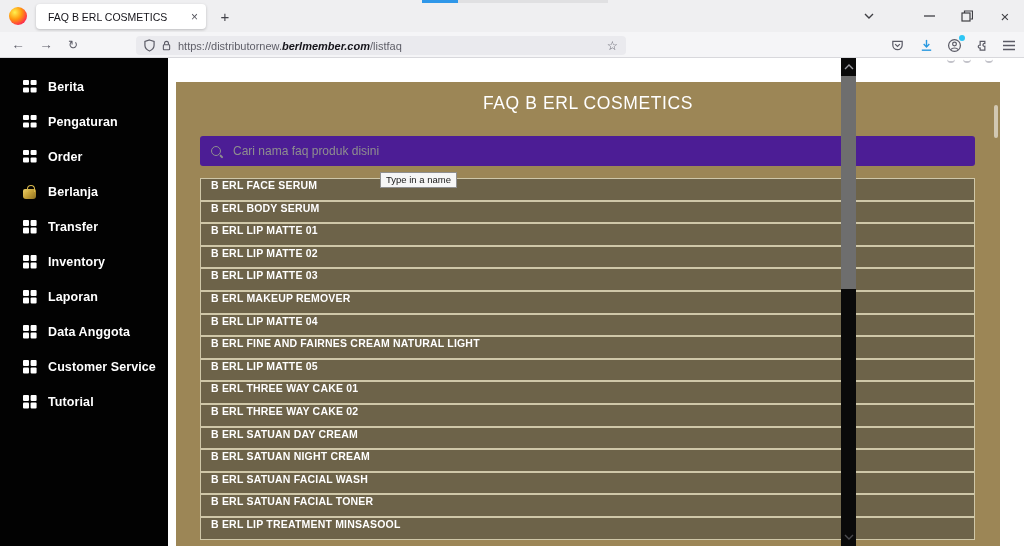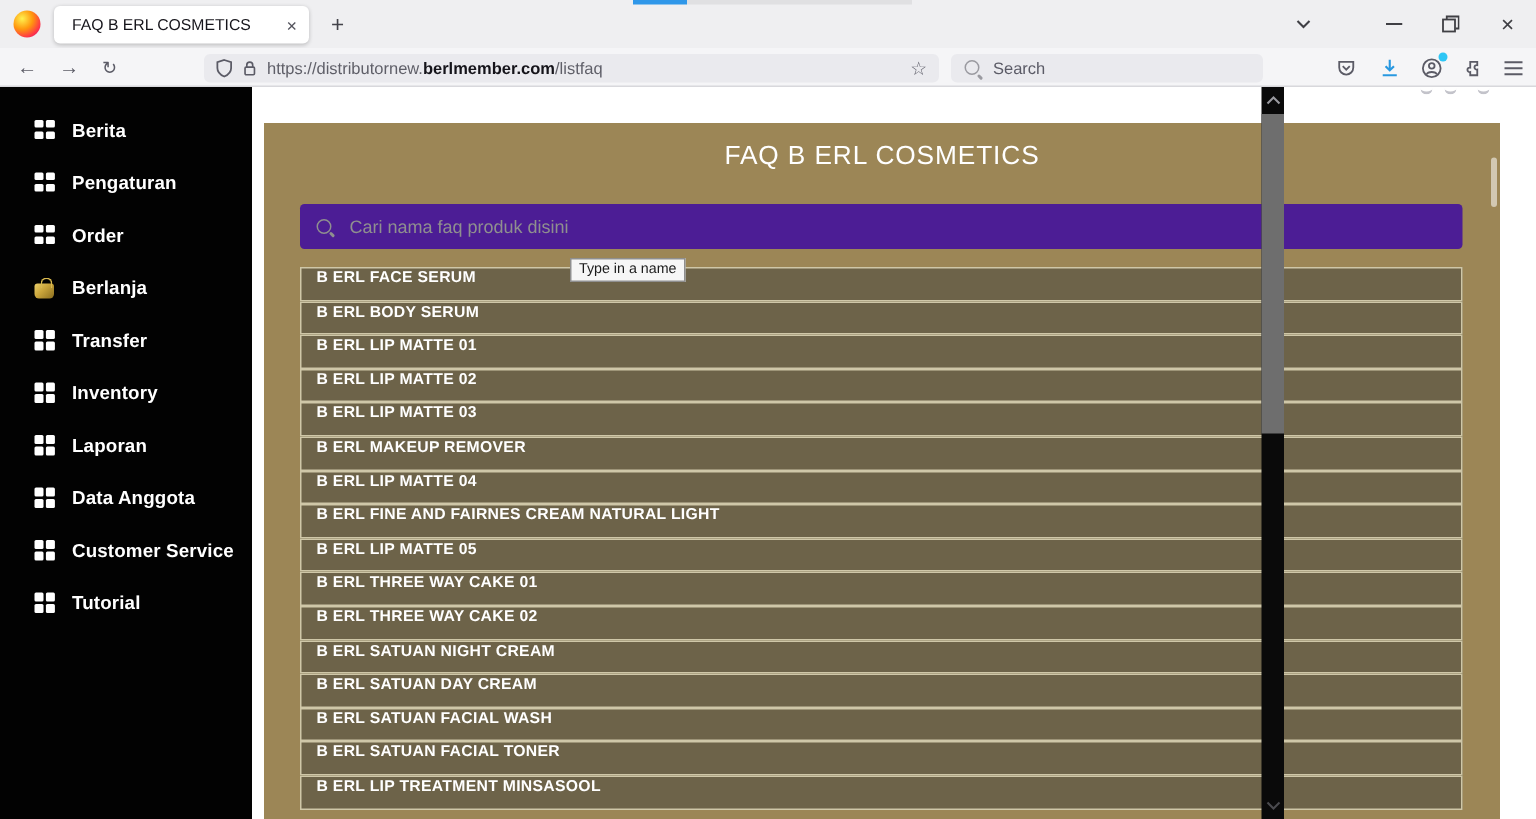--- a/index.html
+++ b/index.html
@@ -25,21 +25,21 @@
   .wc-close { font-size:15px; }
 
   
   .navbar { position:absolute; left:0; top:32px; width:1024px; height:26px; background:#f5f5f7; border-bottom:1px solid #d8d8dc; }
   .nav-ic { position:absolute; top:37px; width:18px; height:16px; display:flex; align-items:center; justify-content:center;
             color:#5b5b66; font-size:13.5px; line-height:16px; }
   .urlbar { position:absolute; left:136px; top:36px; width:490px; height:19px; background:#eaeaee; border-radius:4px;
             display:flex; align-items:center; padding:0 8px; }
   .urlbar .ic { display:flex; align-items:center; margin-right:6px; }
   .url-text { flex:1; font-size:11px; color:#5f5f68; white-space:nowrap; overflow:hidden; }
-  .url-domain { color:#15141a; font-weight:700; }
+  .url-domain { color:#15141a; font-weight:700;font-style:italic; }
   .star { font-size:12.5px; color:#5b5b66; margin-left:6px; }
   .searchbar { position:absolute; left:634px; top:36px; width:208px; height:19px; background:#eaeaee; border-radius:4px;
                display:flex; align-items:center; padding:0 8px; }
   .searchbar .mag { margin-right:7px; }
   .search-ph { font-size:11px; color:#5b5b66; }
   .tool-ic { position:absolute; top:37px; width:18px; height:16px; display:flex; align-items:center; justify-content:center; }
   .badge { position:absolute; right:-2px; top:-2px; width:6px; height:6px; border-radius:50%;
            background:var(--account-badge,#2ec6f5); }
 
   
@@ -140,24 +140,20 @@
     <span class="ic">
       <svg width="11" height="13" viewBox="0 0 14 15" fill="none" stroke="#5b5b66" stroke-width="1.4">
         <rect x="3" y="6.5" width="8" height="6.5" rx="1"></rect>
           <path d="M4.5 6.5V4.8a2.5 2.5 0 0 1 5 0v1.7"></path>
       </svg>
     </span>
     <span class="url-text"><span>https://distributornew.</span><span class="url-domain">berlmember.com</span><span>/listfaq</span></span>
     <span class="star">☆</span>
   </div>
 
-  <div class="searchbar">
-    <span class="mag"></span>
-    <span class="search-ph">Search</span>
-  </div>
 
   <span class="tool-ic" style="left:888px;">
     <svg width="15" height="15" viewBox="0 0 16 16" fill="none" stroke="#5b5b66" stroke-width="1.3">
       <path d="M3 3.5h10v4a5 5 0 0 1-10 0z"></path>
         <path d="M5.5 6.5 8 9l2.5-2.5"></path>
     </svg>
   </span>
   <span class="tool-ic" style="left:917px;">
     <svg width="15" height="15" viewBox="0 0 16 16" fill="none" stroke="#2898e0" stroke-width="1.5">
       <path d="M8 2v7"></path>
@@ -295,25 +291,25 @@
 
             <div class="faq-row">
               <span>B ERL THREE WAY CAKE 01</span>
             </div>
 
             <div class="faq-row">
               <span>B ERL THREE WAY CAKE 02</span>
             </div>
 
             <div class="faq-row">
+              <span>B ERL SATUAN DAY CREAM</span>
+            </div>
+
+            <div class="faq-row">
               <span>B ERL SATUAN NIGHT CREAM</span>
-            </div>
-
-            <div class="faq-row">
-              <span>B ERL SATUAN DAY CREAM</span>
             </div>
 
             <div class="faq-row">
               <span>B ERL SATUAN FACIAL WASH</span>
             </div>
 
             <div class="faq-row">
               <span>B ERL SATUAN FACIAL TONER</span>
             </div>
 

